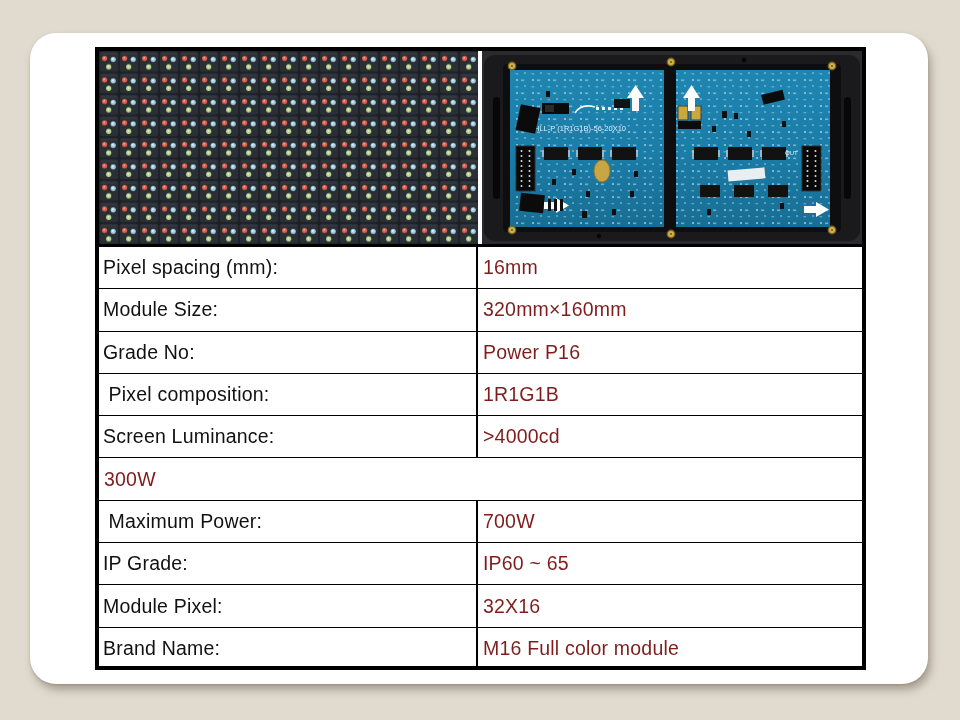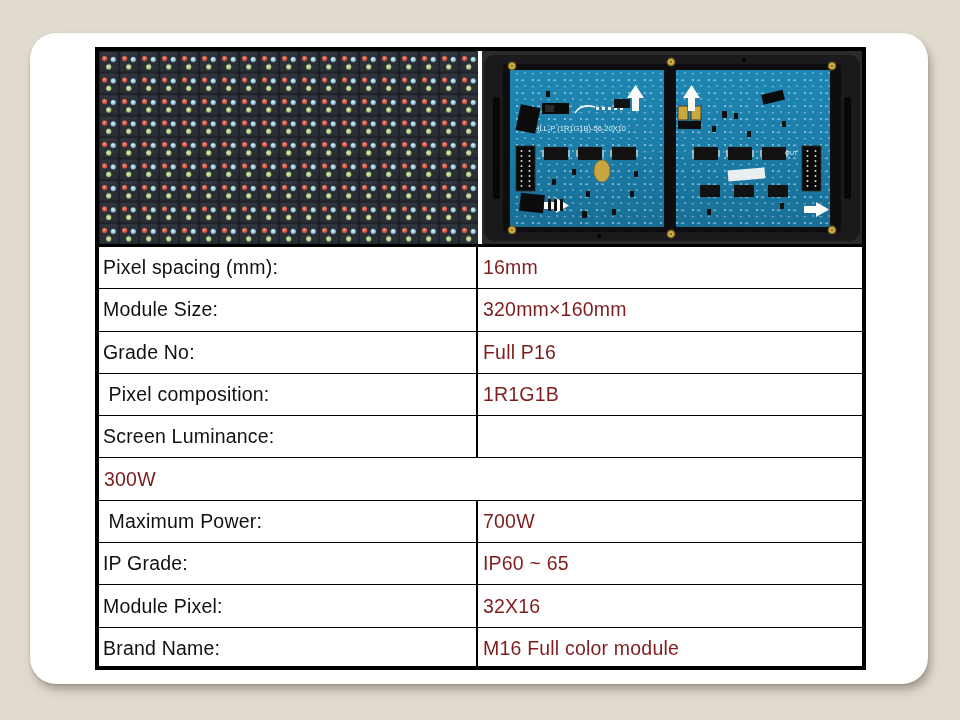--- a/index.html
+++ b/index.html
@@ -283,28 +283,29 @@
       <div class="spec-row">
         <div class="cell-label">Pixel spacing (mm):</div>
         <div class="cell-value">16mm</div>
       </div>
       <div class="spec-row">
         <div class="cell-label">Module Size:</div>
         <div class="cell-value">320mm×160mm</div>
       </div>
       <div class="spec-row">
         <div class="cell-label">Grade No:</div>
-        <div class="cell-value">Full P16</div>
+        <div class="cell-value">Power P16</div>
       </div>
       <div class="spec-row">
         <div class="cell-label"> Pixel composition:</div>
         <div class="cell-value">1R1G1B</div>
       </div>
       <div class="spec-row">
         <div class="cell-label">Screen Luminance:</div>
+        <div class="cell-value">&gt;4000cd</div>
       </div>
       <div class="spec-row">
         <div class="cell-value">300W</div>
       </div>
       <div class="spec-row">
         <div class="cell-label"> Maximum Power:</div>
         <div class="cell-value">700W</div>
       </div>
       <div class="spec-row">
         <div class="cell-label">IP Grade:</div>

